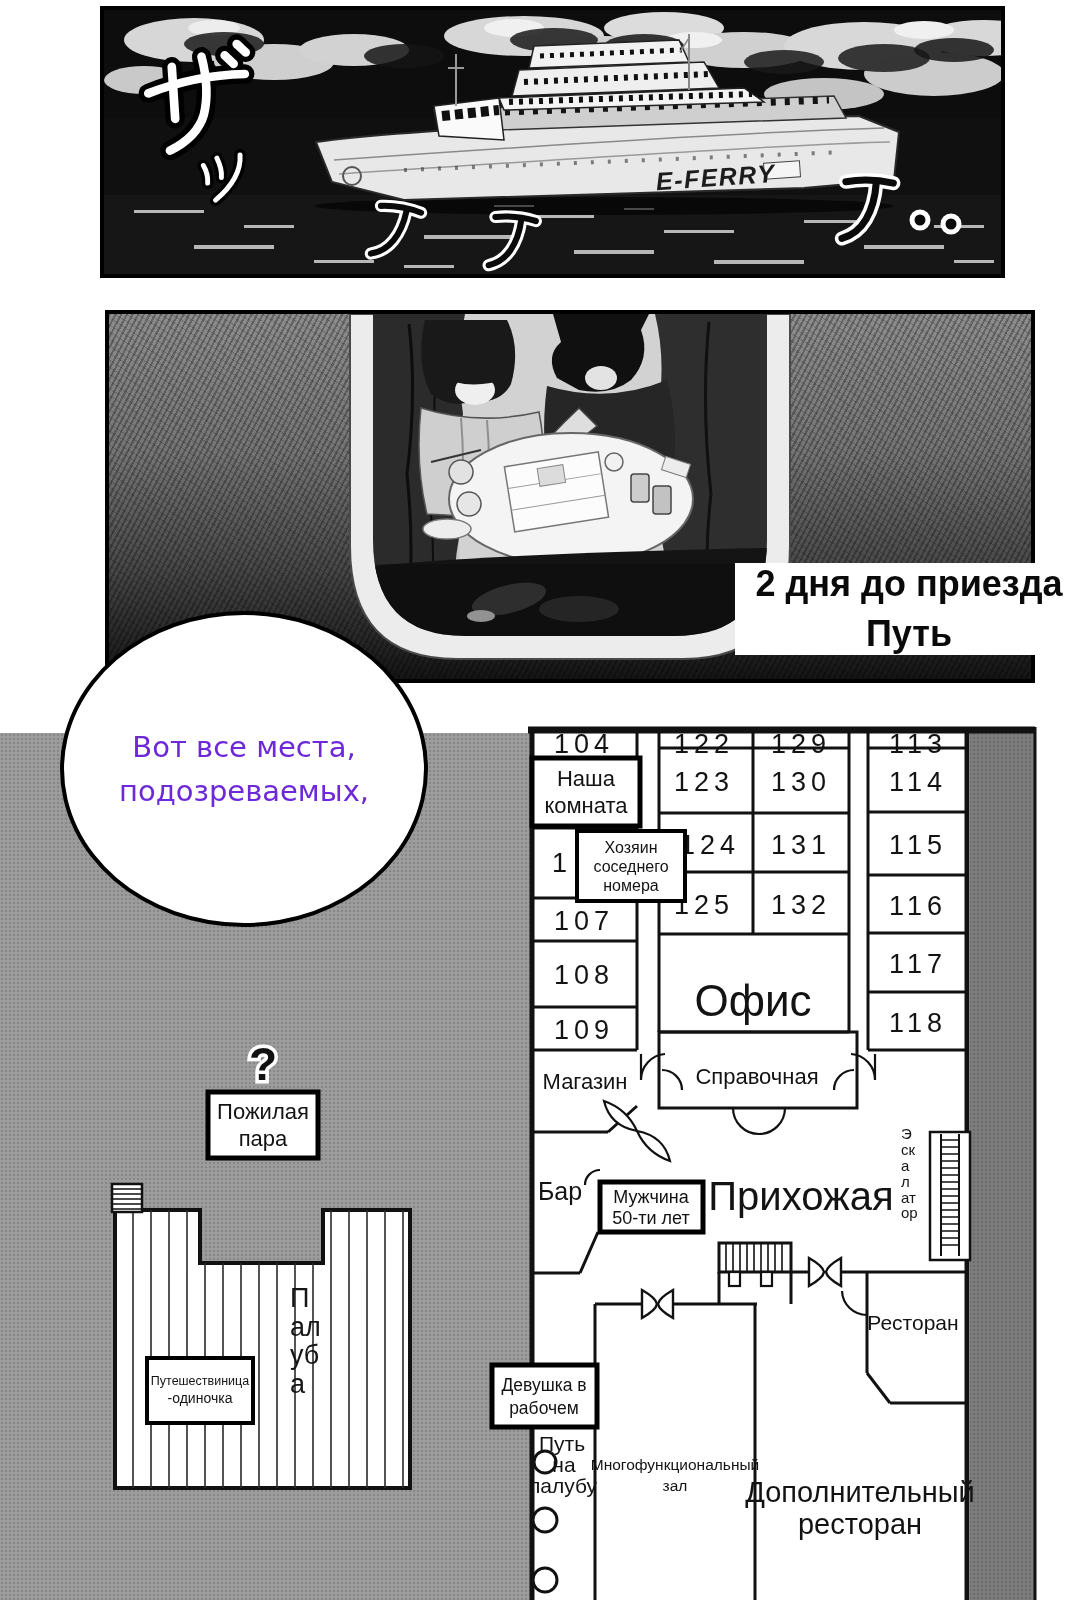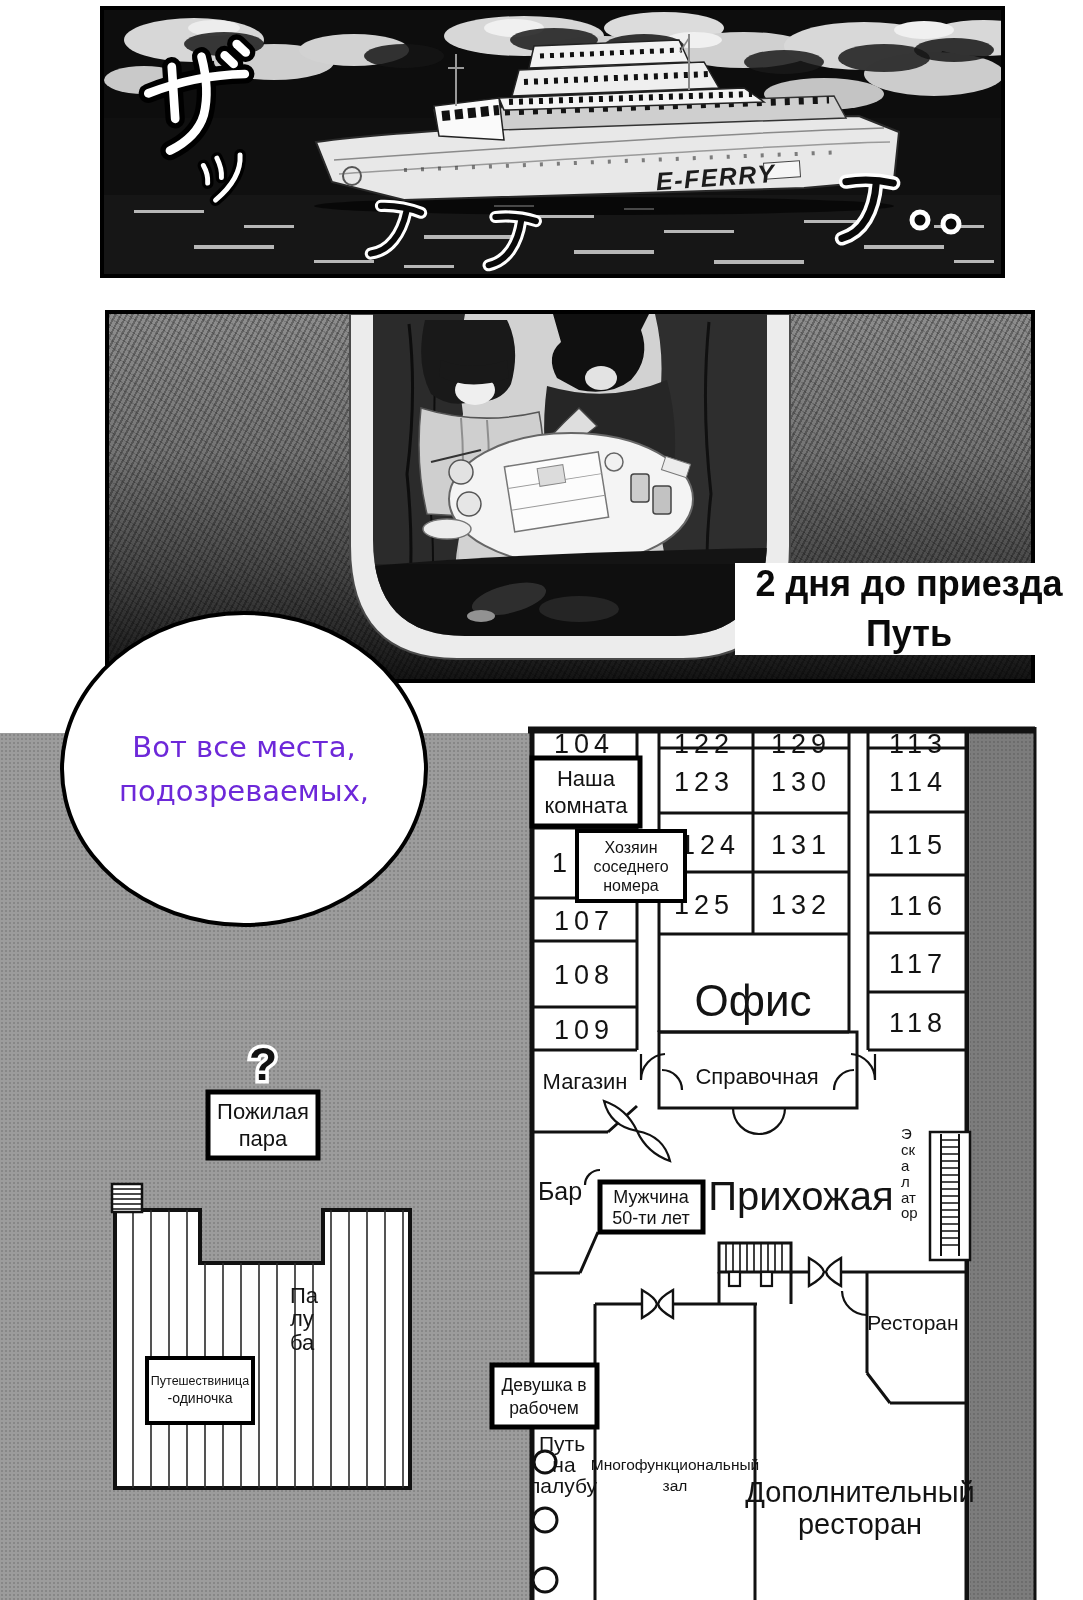--- a/index.html
+++ b/index.html
@@ -18,21 +18,21 @@
   .caption div{font-weight:bold;font-size:36px;color:#0a0a0a;white-space:nowrap;}
   
   .bubble{position:absolute;left:60px;top:611px;width:360px;height:308px;background:#fff;
     border:4px solid #000;border-radius:50%;display:flex;flex-direction:column;align-items:center;justify-content:center;}
   .bubble div{font-family:"DejaVu Sans",sans-serif;font-size:29px;line-height:44px;color:#6d28d9;white-space:nowrap;}
   
   .lower-bg{position:absolute;left:0;top:733px;width:531px;height:867px;background-color:#9c9c9c;
     background-image:radial-gradient(#878787 1px, rgba(0,0,0,0) 1.2px);background-size:4px 4px;}
   .plan{position:absolute;left:0;top:0;}
   .vcol{position:absolute;word-break:break-all;line-height:1.06;color:#161616;}
-  #deck-label{left:290px;top:1284px;width:32px;font-size:22px;}
+  #deck-label{left:290px;top:1284px;width:32px;font-size:27px;}
   #esc-label{left:901px;top:1126px;width:17px;font-size:15px;}
 </style>
 </head>
 <body>
 
 <div class="page">
 
   <div class="panel1">
     <svg width="897" height="264" viewBox="0 0 897 264">
       <rect x="0" y="0" width="897" height="264" fill="#0d0d0d"></rect>

